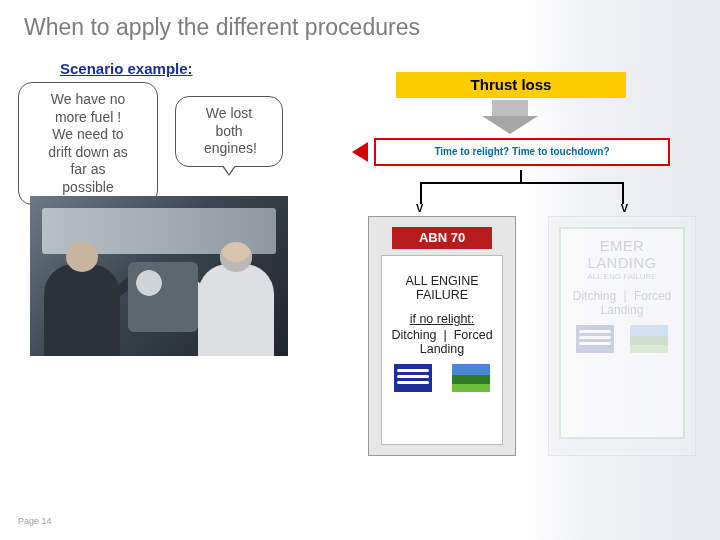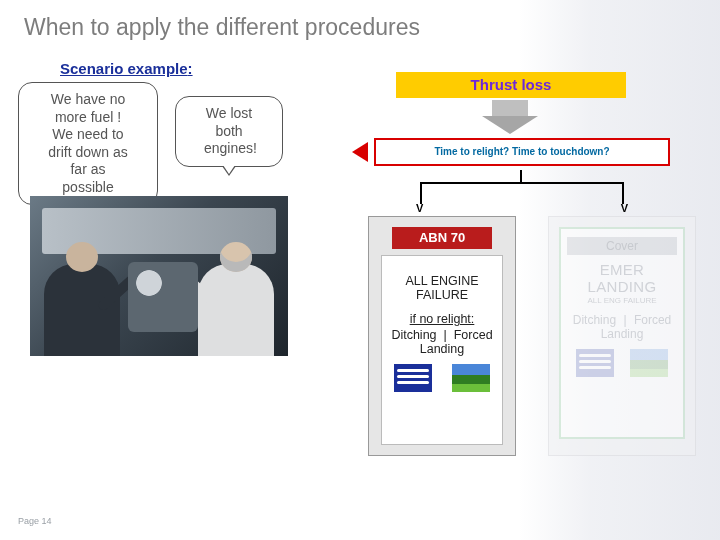--- a/index.html
+++ b/index.html
@@ -27,21 +27,21 @@
   .photo::before { content:""; position:absolute; left:12px; top:12px; right:12px; height:46px; background:linear-gradient(90deg,#b8c0c7,#8f98a0); border-radius:3px; }
   .photo::after { content:""; position:absolute; left:98px; top:66px; width:70px; height:70px;
     background:radial-gradient(circle at 30% 30%, #cfd4d9 0 18%, transparent 19%), #5c6770; border-radius:6px; }
   .pilotL { position:absolute; left:14px; bottom:0; width:76px; height:92px; background:#2b323a; border-radius:30px 30px 0 0; }
   .pilotL::before { content:""; position:absolute; left:22px; top:-22px; width:32px; height:30px; background:#c9b49d; border-radius:50%; }
   .pilotR { position:absolute; right:14px; bottom:0; width:76px; height:92px; background:#dedfe0; border-radius:30px 30px 0 0; }
   .pilotR::before { content:""; position:absolute; left:22px; top:-22px; width:32px; height:30px; background:#d8c4ad; border-radius:50%; box-shadow: inset 0 -10px 0 #b9b9b9; }
   .armL { position:absolute; left:64px; bottom:58px; width:46px; height:10px; background:#2b323a; transform:rotate(-42deg); border-radius:5px; }
   .armR { position:absolute; right:66px; bottom:62px; width:46px; height:10px; background:#dedfe0; transform:rotate(40deg); border-radius:5px; }
 
-  .thrust { position:absolute; left:396px; top:72px; width:230px; height:26px; background:#ffcc00; text-align:center; font-weight:bold; font-size:15px; line-height:26px; color:#6d28d9; }
+  .thrust { position:absolute; left:396px; top:72px; width:230px; height:26px; background:#ffcc00; text-align:center; font-weight:bold; font-size:15px; line-height:26px; color:#000000; }
   .downarrow { position:absolute; left:492px; top:100px; }
   .downarrow .shaft { width:36px; height:16px; background:#bfbfbf; }
   .downarrow .head { width:0;height:0;border-left:28px solid transparent;border-right:28px solid transparent;border-top:18px solid #a6a6a6; margin-left:-10px; }
 
   .decision { position:absolute; left:374px; top:138px; width:296px; height:28px; border:2px solid #d80000; background:#fff; color:#0369a1; font-weight:bold; font-size:10px; text-align:center; line-height:24px; }
   .leftarrow { position:absolute; left:352px; top:142px; width:0;height:0;border-top:10px solid transparent;border-bottom:10px solid transparent;border-right:16px solid #d80000; }
 
   .bracket { position:absolute; left:378px; top:170px; width:288px; height:40px; }
   .bracket .stem { position:absolute; left:142px; top:0; width:2px; height:12px; background:#000; }
   .bracket .bar  { position:absolute; left:42px; right:42px; top:12px; height:2px; background:#000; }
@@ -127,21 +127,20 @@
       &nbsp;<span>|</span>&nbsp;
       <span>Forced Landing</span>
     </div>
     <span class="waves"></span>
     <span class="field"></span>
   </div>
 </div>
 
 <div class="card cardB">
   <div class="inner">
-    <div class="cov">Cover</div>
     <div class="t1">EMER LANDING</div>
     <div class="t2">ALL ENG FAILURE</div>
     <div class="row">
       <span>Ditching</span>
       <span class="sep">|</span>
       <span>Forced Landing</span>
     </div>
     <span class="waves"></span>
     <span class="field"></span>
   </div>

